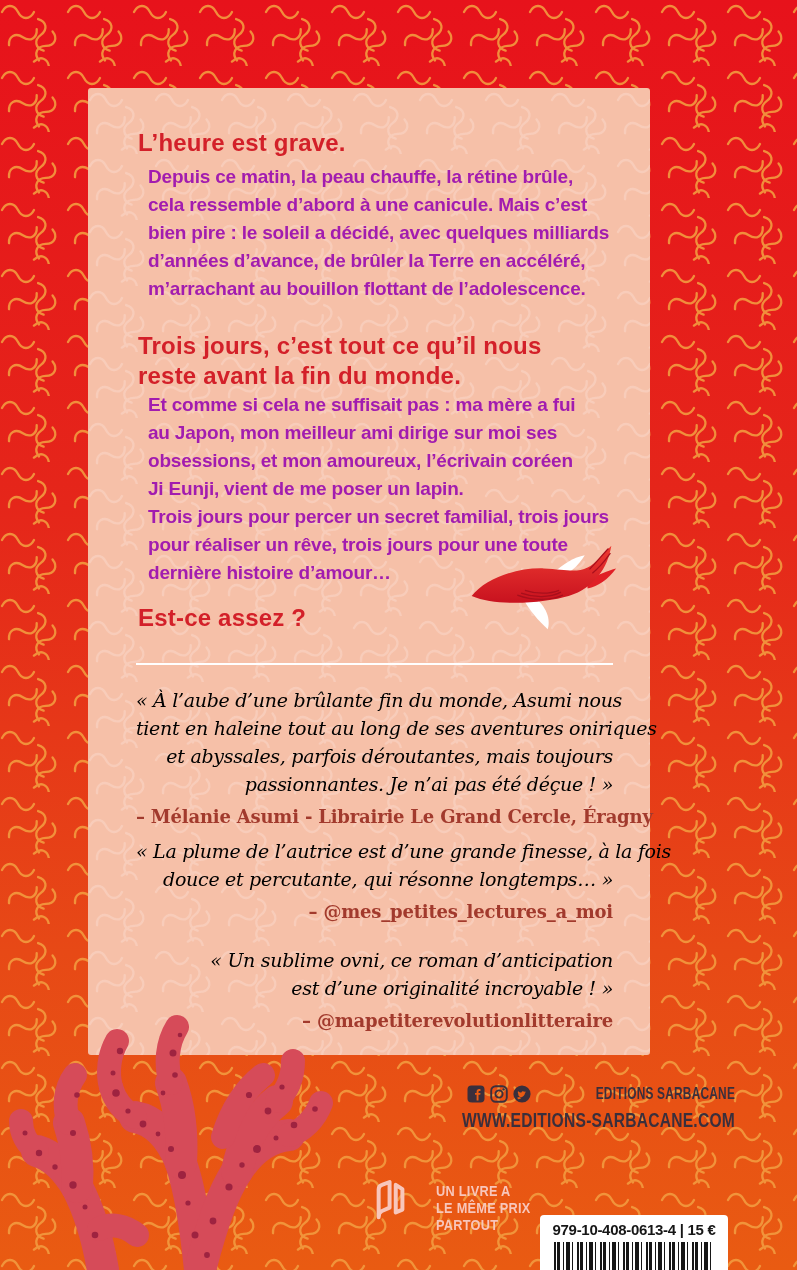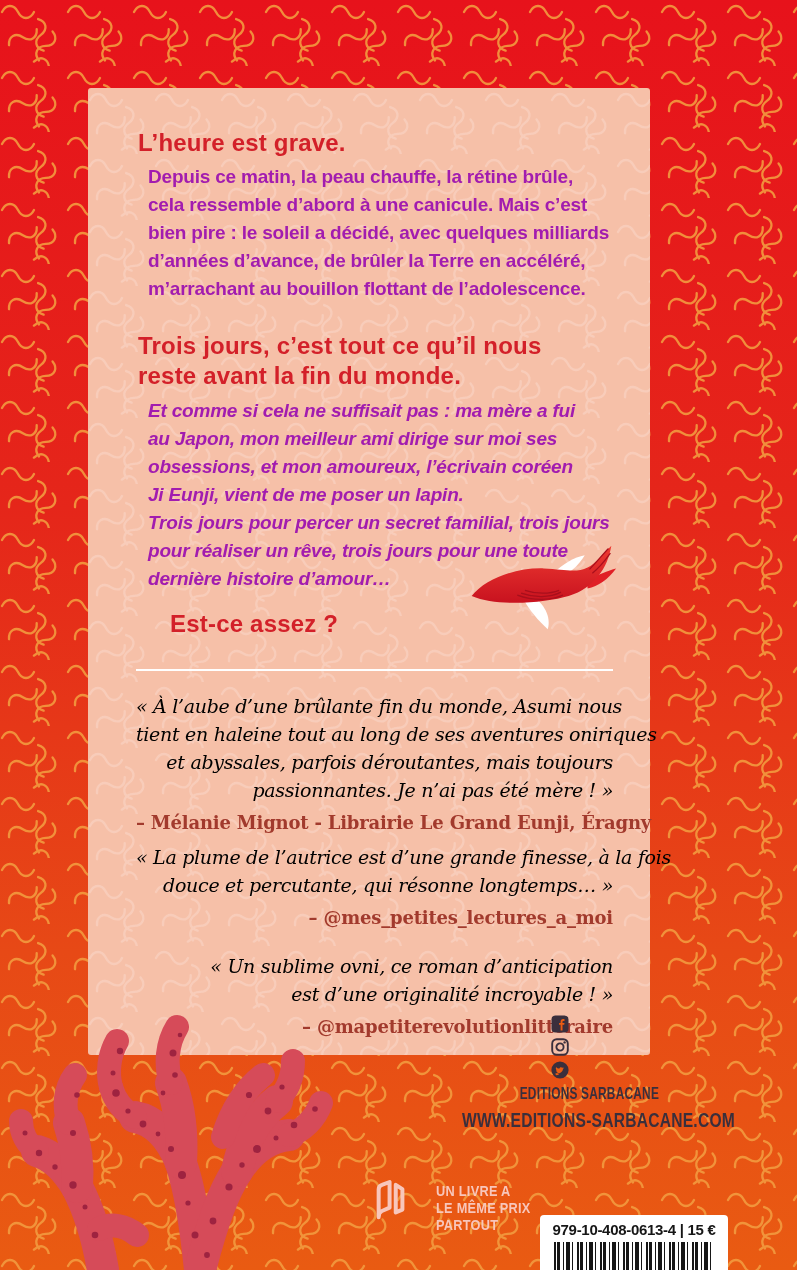--- a/index.html
+++ b/index.html
@@ -12,39 +12,39 @@
   
   .panel{
     position:absolute;left:88px;top:88px;width:562px;height:967px;
     background:#f6c0a8;border-radius:3px;z-index:1;
   }
   .panel-pattern{position:absolute;inset:0;z-index:0;border-radius:3px;}
   .panel-content{position:relative;z-index:2;padding:40px 30px 0 50px;}
   .h-red{color:#d32029;font-weight:700;font-size:24px;line-height:30px;letter-spacing:.2px;margin:0;}
   .blurb-line{color:#a21caf;font-weight:700;font-size:19px;line-height:28px;white-space:nowrap;padding-left:10px;letter-spacing:-0.2px;}
   .h2-block{margin-top:28px;}
-  .h3-block{margin-top:16px;margin-left:32px;}
+  .h3-block{margin-top:16px;}
   .divider{margin:30px 0 0 -2px;width:477px;height:2px;background:#ffffff;border:none;}
   
   .quotes{width:477px;margin-left:-2px;text-align:right;}
   .quote{margin-top:21px;}
   .quote-line{
     font-family:"DejaVu Serif","Liberation Serif",serif;font-style:italic;
     color:#000000;font-size:19px;line-height:28px;white-space:nowrap;letter-spacing:-0.3px;
   }
   .quote-attr{
     font-family:"DejaVu Serif","Liberation Serif",serif;font-weight:700;
     color:#a23a2d;font-size:18px;line-height:24px;margin-top:7px;white-space:nowrap;letter-spacing:-0.2px;
   }
   .fish{position:absolute;left:378px;top:452px;width:152px;height:92px;z-index:3;}
   
   .coral{position:absolute;left:-15px;top:935px;width:365px;height:335px;z-index:5;}
   
   .publisher{position:absolute;right:62px;top:1084px;z-index:6;color:#3a2f3c;text-align:right;}
-  .pub-row1{display:flex;align-items:center;justify-content:flex-end;gap:5px;height:20px;flex-direction:column;}
+  .pub-row1{display:flex;align-items:center;justify-content:flex-end;gap:5px;height:20px;}
   .pub-name{font-weight:700;font-size:17px;letter-spacing:.3px;transform:scaleX(.7);transform-origin:right center;white-space:nowrap;}
   .pub-site{font-weight:700;font-size:20px;letter-spacing:.3px;margin-top:5px;transform:scaleX(.78);transform-origin:right center;white-space:nowrap;}
   .soc{width:18px;height:18px;flex:0 0 auto;}
   
   .price-logo{position:absolute;left:372px;top:1176px;display:flex;gap:26px;align-items:flex-start;z-index:6;}
   .price-lines{color:#f8c6bb;font-weight:700;font-size:14.5px;line-height:17px;letter-spacing:.3px;transform:scaleX(.88);transform-origin:left top;white-space:nowrap;margin-top:7px;}
   .book-icon{width:38px;height:50px;}
   
   .barcode{
     position:absolute;left:540px;top:1215px;width:188px;height:83px;z-index:6;
@@ -105,41 +105,41 @@
         <div class="blurb-line">cela ressemble d’abord à une canicule. Mais c’est</div>
         <div class="blurb-line">bien pire : le soleil a décidé, avec quelques milliards</div>
         <div class="blurb-line">d’années d’avance, de brûler la Terre en accéléré,</div>
         <div class="blurb-line">m’arrachant au bouillon flottant de l’adolescence.</div>
       </div>
 
       <div class="h2-block">
         <div class="h-red">Trois jours, c’est tout ce qu’il nous</div>
         <div class="h-red">reste avant la fin du monde.</div>
       </div>
-      <div style="margin-top:6px;font-style:italic;">
+      <div style="">
         <div class="blurb-line">Et comme si cela ne suffisait pas : ma mère a fui</div>
         <div class="blurb-line">au Japon, mon meilleur ami dirige sur moi ses</div>
         <div class="blurb-line">obsessions, et mon amoureux, l’écrivain coréen</div>
         <div class="blurb-line">Ji Eunji, vient de me poser un lapin.</div>
         <div class="blurb-line">Trois jours pour percer un secret familial, trois jours</div>
         <div class="blurb-line">pour réaliser un rêve, trois jours pour une toute</div>
         <div class="blurb-line">dernière histoire d’amour…</div>
       </div>
 
       <div class="h-red h3-block">Est-ce assez ?</div>
 
       <hr class="divider">
 
       <div class="quotes">
         <div class="quote">
           <div class="quote-line">« À l’aube d’une brûlante fin du monde, Asumi nous</div>
           <div class="quote-line">tient en haleine tout au long de ses aventures oniriques</div>
           <div class="quote-line">et abyssales, parfois déroutantes, mais toujours</div>
-          <div class="quote-line">passionnantes. Je n’ai pas été mère ! »</div>
-          <div class="quote-attr">– Mélanie Mignot - Librairie Le Grand Eunji, Éragny</div>
+          <div class="quote-line">passionnantes. Je n’ai pas été déçue ! »</div>
+          <div class="quote-attr">– Mélanie Asumi - Librairie Le Grand Cercle, Éragny</div>
         </div>
         <div class="quote" style="margin-top:8px;">
           <div class="quote-line">« La plume de l’autrice est d’une grande finesse, à la fois</div>
           <div class="quote-line">douce et percutante, qui résonne longtemps… »</div>
           <div class="quote-attr">– @mes_petites_lectures_a_moi</div>
         </div>
         <div class="quote" style="margin-top:22px;">
           <div class="quote-line">« Un sublime ovni, ce roman d’anticipation</div>
           <div class="quote-line">est d’une originalité incroyable ! »</div>
           <div class="quote-attr">– @mapetiterevolutionlitteraire</div>

